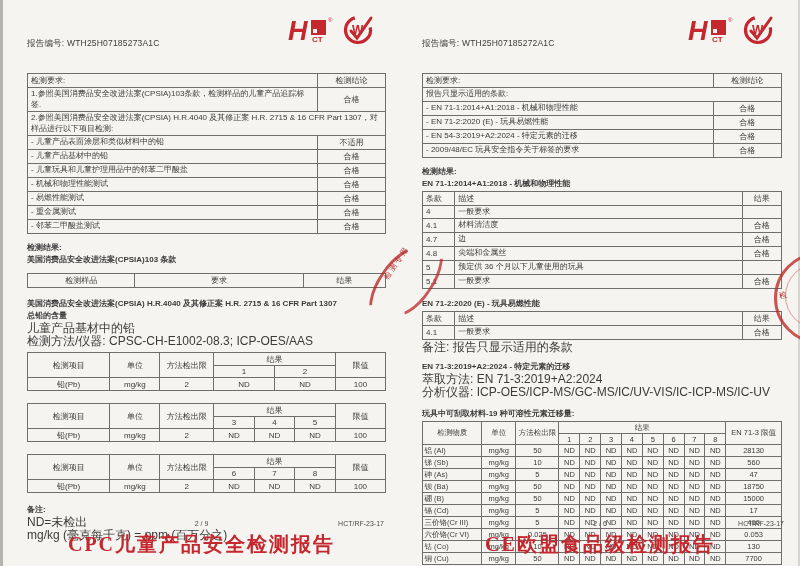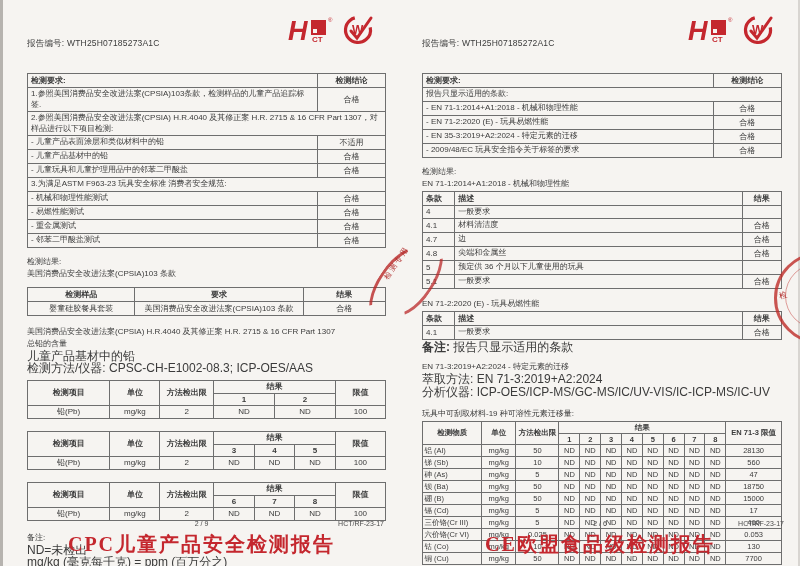--- a/index.html
+++ b/index.html
@@ -8,31 +8,31 @@
 .edge-l{position:absolute;left:0;top:0;width:3px;height:566px;background:#b6b3af}
 .edge-r{position:absolute;right:0;top:0;width:2px;height:566px;background:#d8d5d1}
 .page{position:absolute;top:0;height:566px;box-sizing:border-box}
 #pageL{left:3px;width:397px;padding:0 14px 0 24px}
 #pageR{left:400px;width:400px;padding:0 18px 0 22px}
 .logo{position:absolute;top:14px;right:16px;width:96px;height:32px}
 .repno{margin-top:38px;font-size:8.5px;letter-spacing:.2px}
 table{border-collapse:collapse;width:100%;table-layout:fixed}
 td{border:1px solid #6e6e6e;font-size:8px;padding:1px 3px;overflow:hidden;white-space:nowrap;height:10px}
 .wrap{white-space:normal;line-height:10.5px}
-.c{text-align:center}.b{font-weight:bold}
+.c{text-align:center}.b{font-weight:normal}
 .req{margin-top:23px}
 .t3{margin-top:8px}
 .lead{margin-top:12px}
 .lead td{padding:.5px 2px}
 .lead0{margin-top:6px}
 .cls{margin-top:2px}
 .cls td{height:9px}
 .mig{margin-top:2px}
 .mig td{font-size:7.5px;padding:.5px 1.5px;height:9px}
-.sh{font-size:8px;font-weight:normal;margin-top:2px;line-height:10px}
+.sh{font-size:8px;font-weight:bold;margin-top:2px;line-height:10px}
 .mt9{margin-top:9px}.mt10{margin-top:10px}.mt11{margin-top:11px}.mt12{margin-top:12px}
 .pln{font-size:12px;margin-top:3px;line-height:9.5px}
 .footer{position:absolute;left:0;right:0;bottom:8px;text-align:center}
 .meta{position:relative;font-size:7px;height:10px;color:#4a4a4a}
 .meta .doc{position:absolute;right:16px;top:0}
 .title{font-size:20px;font-weight:bold;color:#c4272e;letter-spacing:2px;margin-top:1px;
   font-family:"Liberation Serif","DejaVu Serif",serif}
 .stamp-mid{position:absolute;left:378px;top:236px;width:58px;height:94px;pointer-events:none}
 .stamp-mid .arc{position:absolute;border:3px solid transparent;border-radius:50%}
 .stamp-mid .a1{left:0;top:6px;width:34px;height:78px;border-left-color:rgba(185,40,40,.8);transform:rotate(34deg)}
@@ -89,23 +89,20 @@
           </tr>
           <tr>
             <td class="wrap">- 儿童产品基材中的铅</td>
             <td class="c">合格</td>
           </tr>
           <tr>
             <td class="wrap">- 儿童玩具和儿童护理用品中的邻苯二甲酸盐</td>
             <td class="c">合格</td>
           </tr>
           <tr>
-            <td class="wrap" colspan="2">3.为满足ASTM F963-23 玩具安全标准 消费者安全规范:</td>
-          </tr>
-          <tr>
             <td class="wrap">- 机械和物理性能测试</td>
             <td class="c">合格</td>
           </tr>
           <tr>
             <td class="wrap">- 易燃性能测试</td>
             <td class="c">合格</td>
           </tr>
           <tr>
             <td class="wrap">- 重金属测试</td>
             <td class="c">合格</td>
@@ -122,25 +119,20 @@
         <colgroup>
           <col style="width:30%">
           <col style="width:47%">
           <col style="width:23%">
         </colgroup>
         <tbody>
           <tr>
             <td class="b c">检测样品</td>
             <td class="b c">要求</td>
             <td class="b c">结果</td>
-          </tr>
-          <tr>
-            <td class="c">婴童硅胶餐具套装</td>
-            <td class="c">美国消费品安全改进法案(CPSIA)103 条款</td>
-            <td class="c">合格</td>
           </tr>
         </tbody>
       </table>
     <div class="sh mt11">美国消费品安全改进法案(CPSIA) H.R.4040 及其修正案 H.R. 2715 &amp; 16 CFR Part 1307</div>
     <div class="sh">总铅的含量</div>
     <div class="pln">儿童产品基材中的铅</div>
     <div class="pln">检测方法/仪器: CPSC-CH-E1002-08.3; ICP-OES/AAS</div>
     <table class="lead lead0" id="l-lead0">
         <colgroup>
           <col style="width:23%">
@@ -282,21 +274,21 @@
           </tr>
           <tr>
             <td class="wrap">- EN 71-1:2014+A1:2018 - 机械和物理性能</td>
             <td class="c">合格</td>
           </tr>
           <tr>
             <td class="wrap">- EN 71-2:2020 (E) - 玩具易燃性能</td>
             <td class="c">合格</td>
           </tr>
           <tr>
-            <td class="wrap">- EN 35-3:2019+A2:2024 - 特定元素的迁移</td>
+            <td class="wrap">- EN 54-3:2019+A2:2024 - 特定元素的迁移</td>
             <td class="c">合格</td>
           </tr>
           <tr>
             <td class="wrap">- 2009/48/EC 玩具安全指令关于标签的要求</td>
             <td class="c">合格</td>
           </tr>
         </tbody>
       </table>
     <div class="sh mt9">检测结果:</div>
     <div class="sh">EN 71-1:2014+A1:2018 - 机械和物理性能</div>

